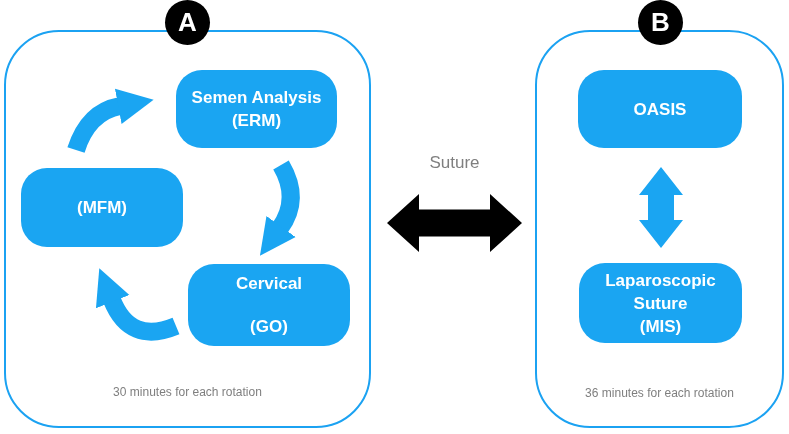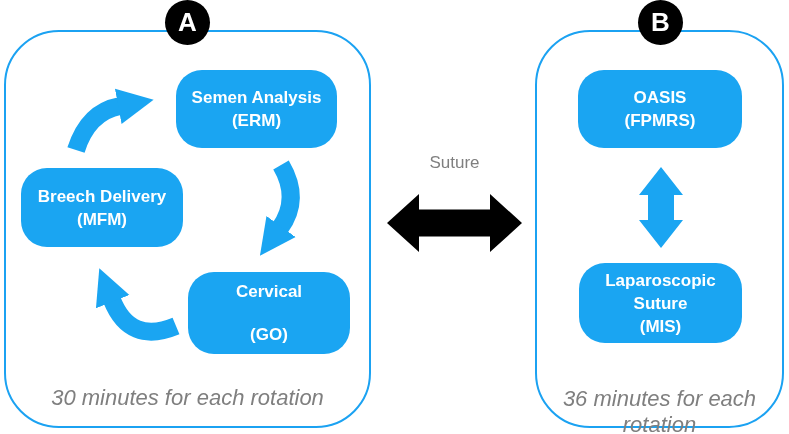--- a/index.html
+++ b/index.html
@@ -41,30 +41,29 @@
     font-size: 17px;
     line-height: 23px;
     display: flex; flex-direction: column;
     align-items: center; justify-content: center;
     text-align: center;
     z-index: 2;
     border-radius: 26px;
   }
   .box-semen    { left: 176px; top: 70px;  width: 161px; height: 78px; }
   .box-breech   { left: 21px;  top: 168px; width: 162px; height: 79px; }
-  .box-cervical { left: 188px; top: 272px; width: 162px; height: 82px; gap: 20px; }
+  .box-cervical { left: 188px; top: 264px; width: 162px; height: 82px; gap: 20px; }
   .box-oasis    { left: 578px; top: 70px;  width: 164px; height: 78px; }
   .box-mis      { left: 579px; top: 263px; width: 163px; height: 80px; justify-content: center; }
   .caption {
     position: absolute;
     color: #7f7f7f;
-    font-size: 22px;
+    font-size: 12px;
     text-align: center;
     z-index: 2;
-    font-style: italic;
   }
   .caption-a { left: 4px;   top: 385px; width: 367px; }
   .caption-b { left: 535px; top: 386px; width: 249px; }
   .mid-label {
     position: absolute;
     left: 386px; width: 137px;
     color: #7f7f7f;
     font-size: 17px;
     line-height: 23px;
     text-align: center;
@@ -106,40 +105,38 @@
   </svg>
 
   <div class="panel panel-a"></div>
   <div class="badge badge-a">A</div>
 
   <div class="box box-semen">
     <span>Semen Analysis</span>
     <span>(ERM)</span>
   </div>
   <div class="box box-breech">
-    <span>Breech Delivery</span>
     <span>(MFM)</span>
   </div>
   <div class="box box-cervical">
     <span>Cervical</span>
     <span>(GO)</span>
   </div>
   <div class="caption caption-a">30 minutes for each rotation</div>
 
   <div class="mid-label mid-top">
     <br>
     <span>Suture</span>
   </div>
 
   <div class="panel panel-b"></div>
   <div class="badge badge-b">B</div>
 
   <div class="box box-oasis">
     <span>OASIS</span>
-    <span>(FPMRS)</span>
   </div>
   <div class="box box-mis">
     <span>Laparoscopic</span>
     <span>Suture</span>
     <span>(MIS)</span>
   </div>
   <div class="caption caption-b">36 minutes for each rotation</div>
 
 </div>
 

